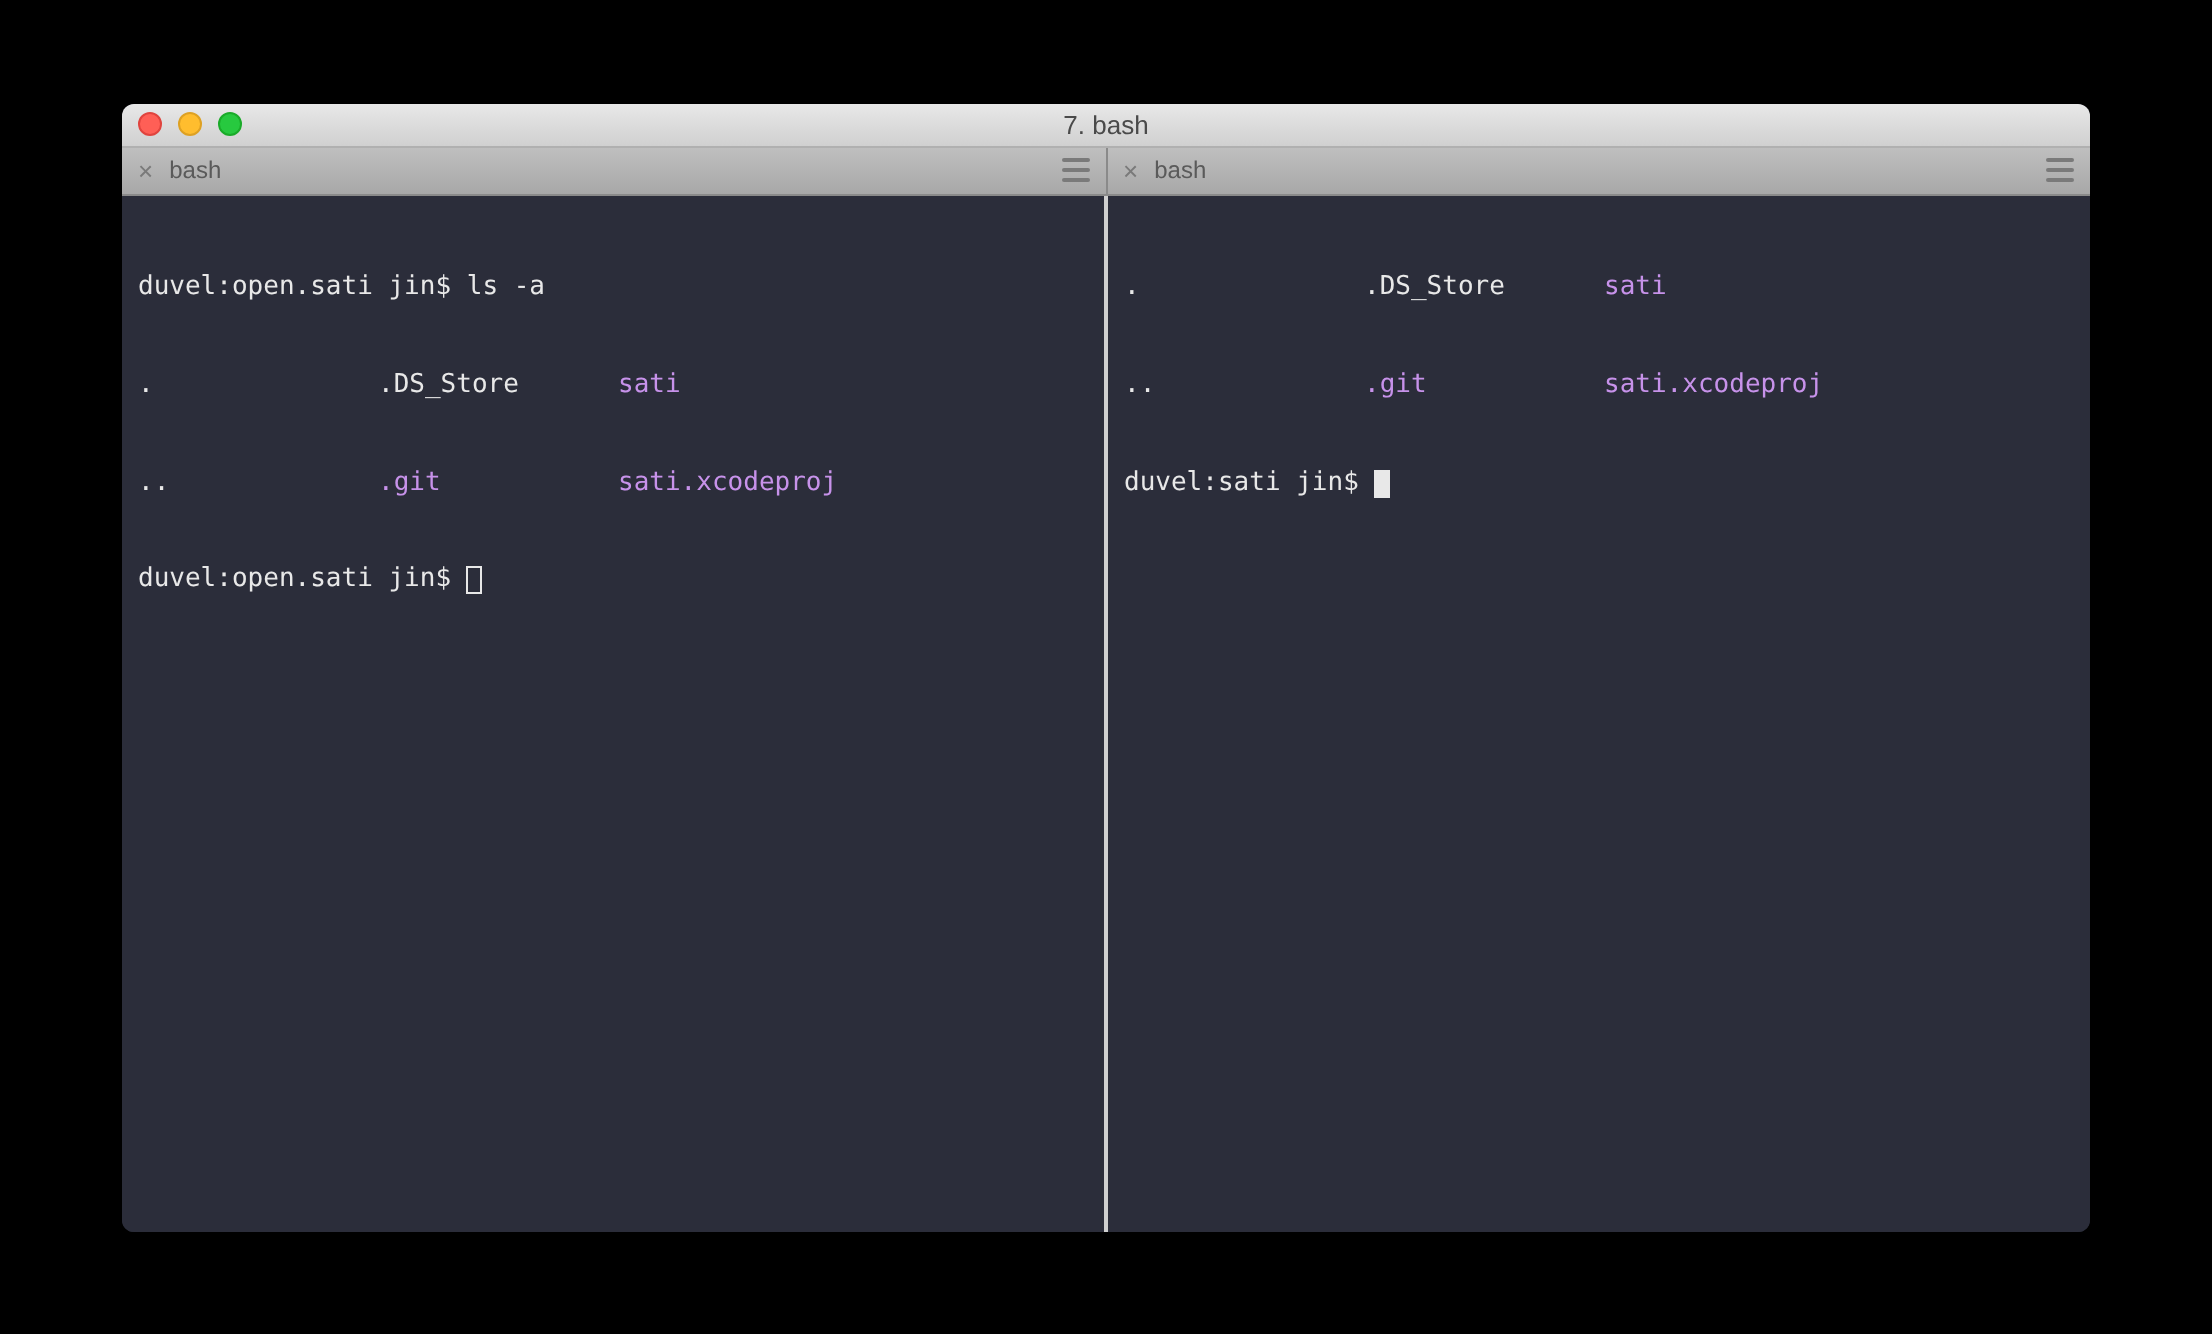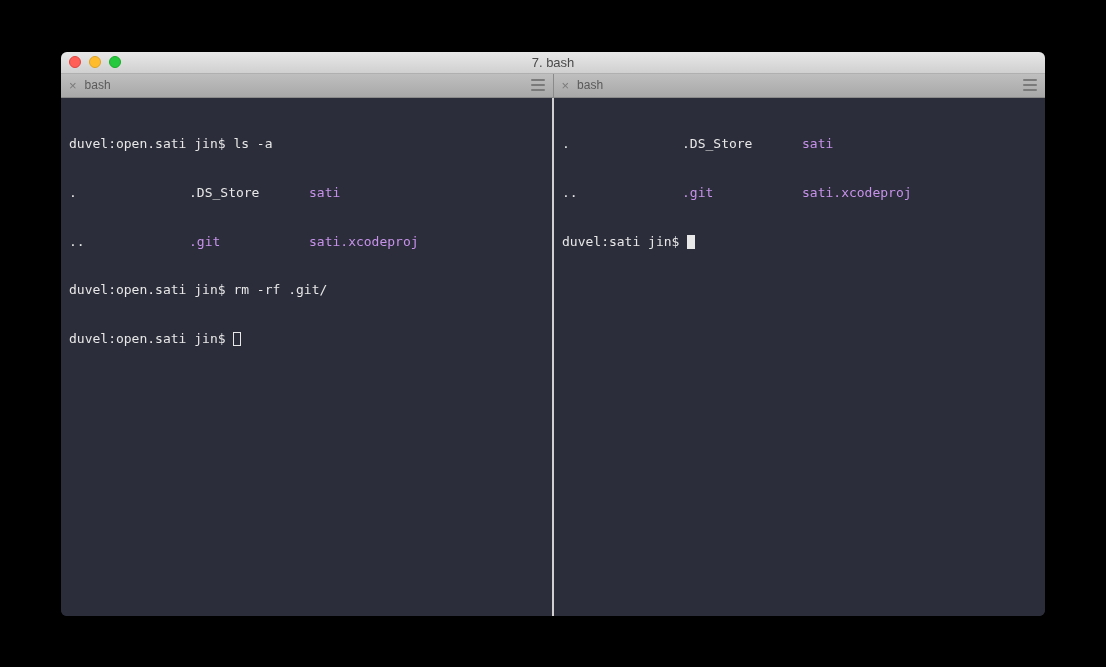--- a/index.html
+++ b/index.html
@@ -170,21 +170,20 @@
 
   <div class="panes">
     <div class="pane">
       <div><span class="prompt">duvel:open.sati jin$ </span><span class="cmd">ls -a</span></div>
       <div class="row">
         <span class="col file-plain">.</span><span class="col2 file-plain">.DS_Store</span><span class="col3 dir-purple">sati</span>
       </div>
       <div class="row">
         <span class="col file-plain">..</span><span class="col2 dir-purple">.git</span><span class="col3 dir-purple">sati.xcodeproj</span>
       </div>
-      <div><span class="prompt">duvel:open.sati jin$ </span><span class="cmd">rm -rf .git/</span></div>
       <div><span class="prompt">duvel:open.sati jin$ </span><span class="cursor-box"></span></div>
     </div>
 
     <div class="pane">
       <div class="row">
         <span class="col file-plain">.</span><span class="col2 file-plain">.DS_Store</span><span class="col3 dir-purple">sati</span>
       </div>
       <div class="row">
         <span class="col file-plain">..</span><span class="col2 dir-purple">.git</span><span class="col3 dir-purple">sati.xcodeproj</span>
       </div>

